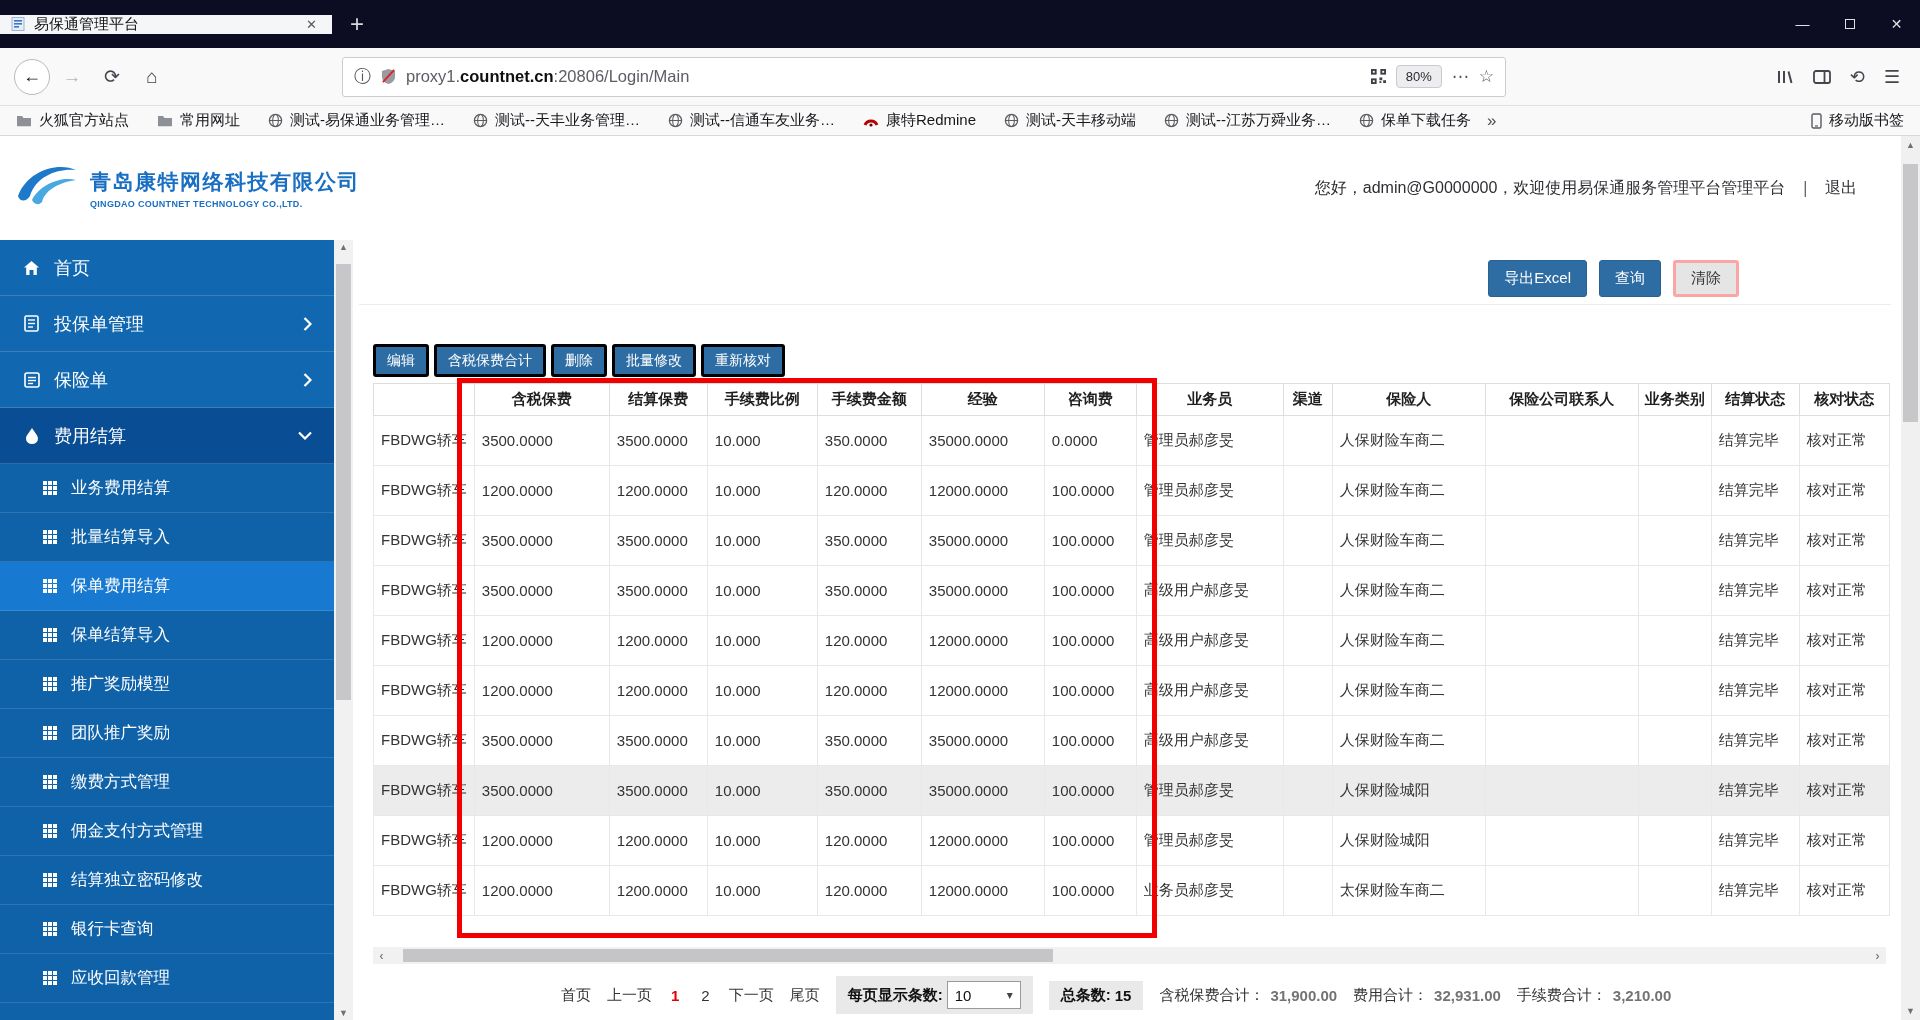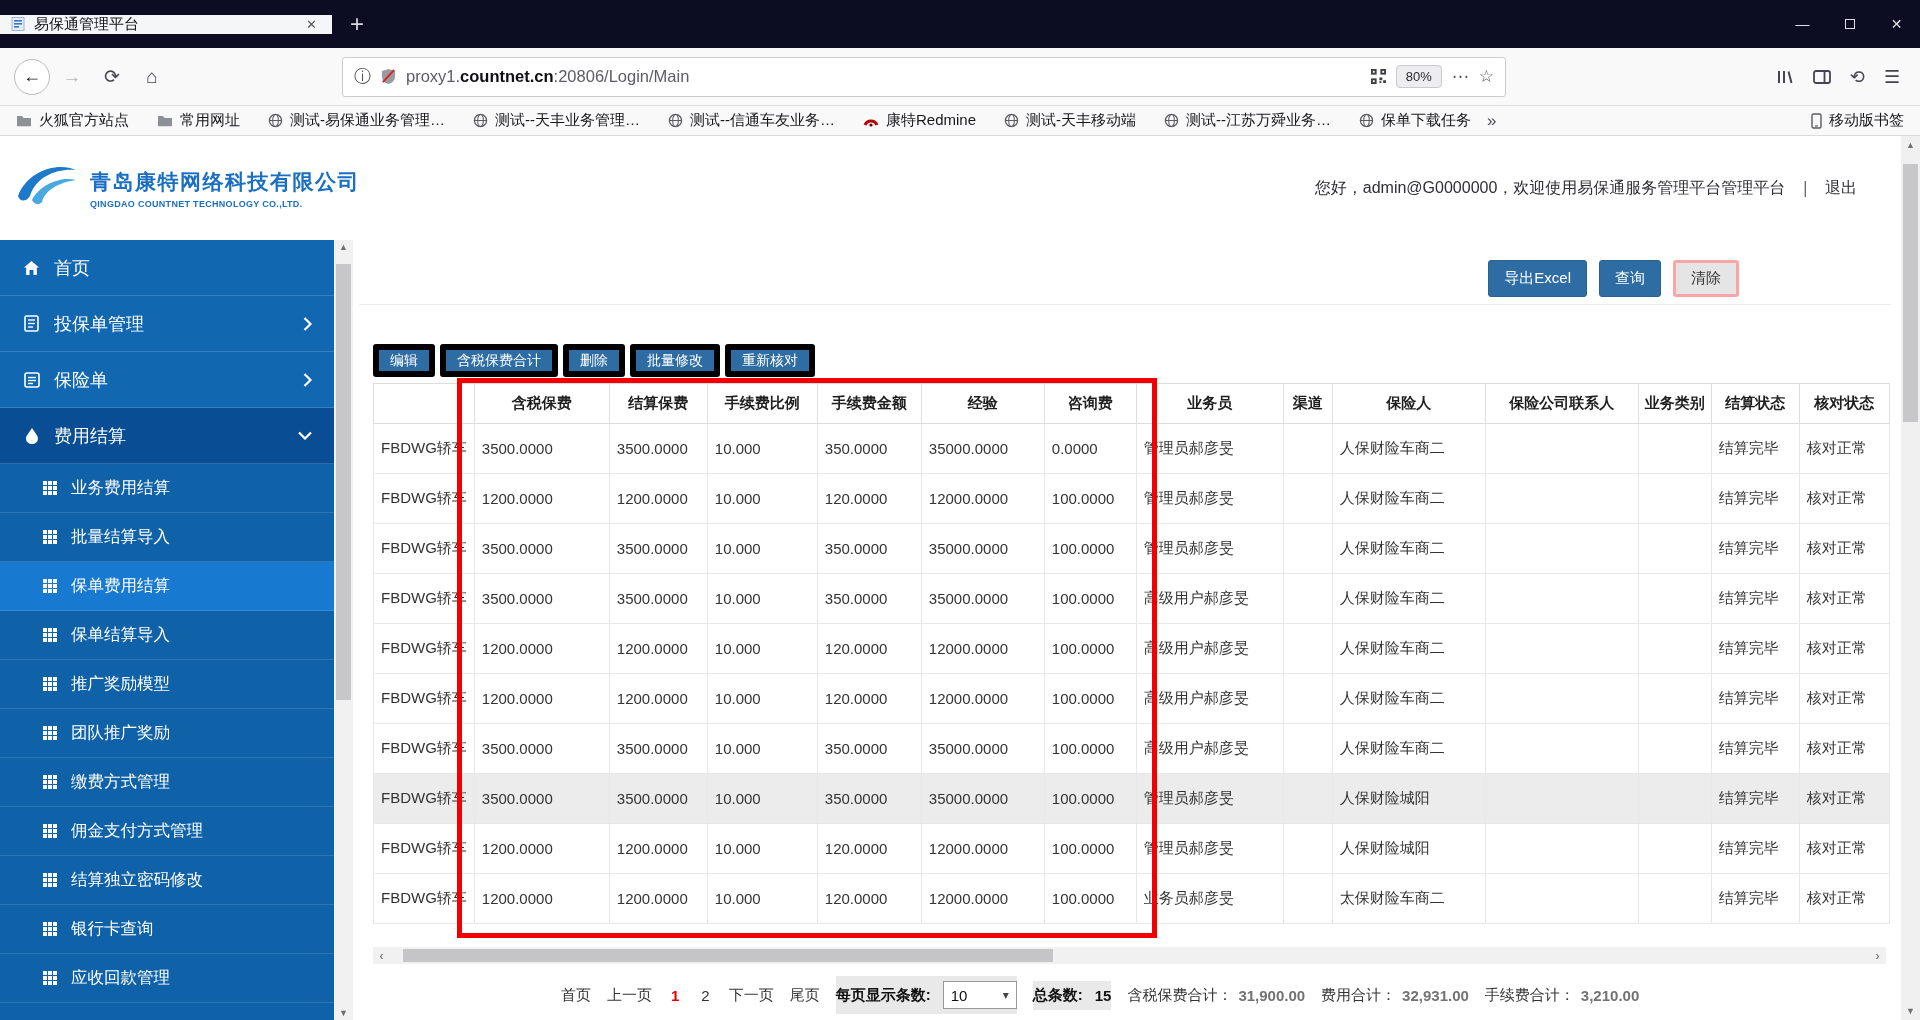--- a/index.html
+++ b/index.html
@@ -75,39 +75,39 @@
   
   .content{ flex:1; position:relative; background:#fff; overflow:hidden; }
 
   .top-actions{ position:absolute; top:20px; right:162px; display:flex; gap:12px; }
   .btn{ display:flex; align-items:center; justify-content:center; font-size:15px; height:37px; padding:0 15px; border-radius:3px; }
   .btn-primary{ background:#2e6da4; color:#fff; border:1px solid #29618f; }
   .btn-plain{ background:#e5e5e5; color:#333; border:3px solid #fca5a5; }
   .filter-divider{ position:absolute; top:64px; left:6px; right:10px; border-top:1px solid #ececec; }
 
   .toolbar{ position:absolute; top:104px; left:20px; display:flex; gap:5px; }
-  .btn-sm{ font-size:14px; height:33px; padding:0 11px; border-radius:3px; background:#2e6da4; color:#fff; border:6px solid #000000; display:flex; align-items:center; }
+  .btn-sm{ font-size:14px; height:33px; padding:0 11px; border-radius:3px; background:#2e6da4; color:#fff; border:3px solid #000000; display:flex; align-items:center; }
 
   .table-wrap{ position:absolute; top:143px; left:20px; }
   table.grid{ border-collapse:collapse; table-layout:fixed; }
-  .grid th{ height:40px; font-size:15px; font-weight:bold; color:#1f1f1f; text-align:center; border:1px solid #ddd; background:#fff; white-space:nowrap; overflow:hidden; padding:0 4px; }
+  .grid th{ height:32px; font-size:15px; font-weight:bold; color:#1f1f1f; text-align:center; border:1px solid #ddd; background:#fff; white-space:nowrap; overflow:hidden; padding:0 4px; }
   .grid td{ height:50px; font-size:15px; color:#333; border:1px solid #e8e8e8; padding:0 7px; white-space:nowrap; overflow:hidden; background:#fff; }
   .grid tr.hl td{ background:#ececec; }
 
   .red-rect{ position:absolute; left:104px; top:138px; width:700px; height:560px; border:5px solid #f20000; z-index:6; pointer-events:none; }
 
   .hscroll{ position:absolute; top:707px; left:20px; width:1513px; height:17px; background:#f1f1f2; }
   .hs-ar{ position:absolute; top:0; width:17px; height:17px; display:flex; align-items:center; justify-content:center; font-size:12px; color:#606065; }
   .hs-ar.left{ left:0; } .hs-ar.right{ right:0; }
   .hs-thumb{ position:absolute; left:30px; top:2px; width:650px; height:13px; background:#c5c5c7; }
 
   .pagination{ position:absolute; top:736px; left:208px; right:0; display:flex; align-items:center; gap:16px; font-size:15px; color:#333; }
   .pg-num{ padding:0 3px; }
   .pg-num.current{ color:#e60000; font-weight:bold; }
-  .chip{ background:#e9e9e9; padding:5px 0; display:flex; align-items:center; gap:12px; font-weight:bold; color:#101010;text-align:center; }
+  .chip{ background:#e9e9e9; padding:5px 12px; display:flex; align-items:center; gap:4px; font-weight:bold; color:#101010;text-align:center; }
   .pp-select{ width:74px; height:28px; background:#fff; border:1px solid #999; display:flex; align-items:center; justify-content:space-between; padding:0 7px; font-weight:normal; }
   .caret{ font-size:12px; color:#444; }
   .sum{ display:flex; align-items:center; gap:6px; white-space:nowrap; }
   .sum .val{ font-weight:bold; color:#737373; }
 </style>
 </head>
 <body>
 
 <div class="titlebar" data-interactable="false">
   <div class="tab" data-interactable="true">

